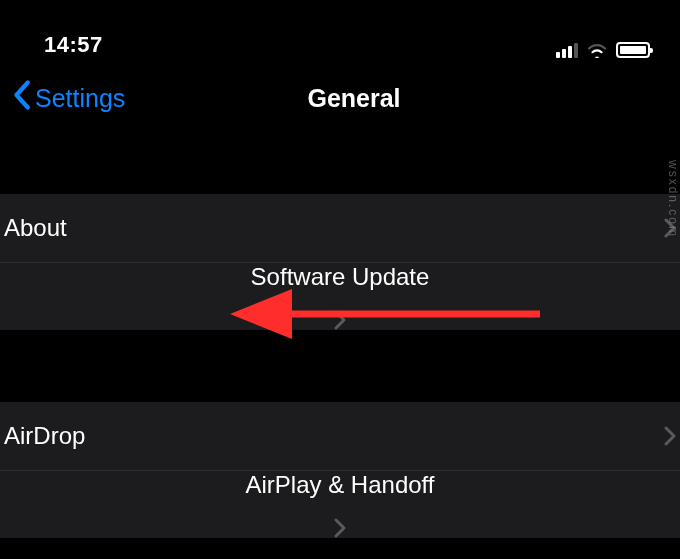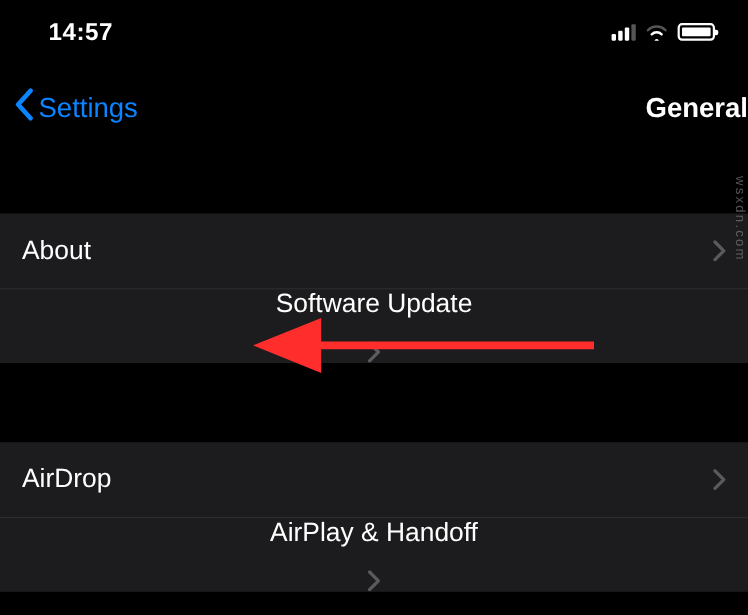--- a/index.html
+++ b/index.html
@@ -14,21 +14,21 @@
       background: #000;
       font-family: -apple-system, BlinkMacSystemFont, "Segoe UI", Helvetica, Arial, sans-serif;
       color: #fff;
       overflow: hidden;
       position: relative;
     }
     
     .status-bar {
       display: flex;
       justify-content: space-between;
-      align-items: center;
+      align-items: flex-end;
       height: 58px;
       padding: 0 30px 0 44px;
     }
     .status-time {
       font-size: 22px;
       font-weight: 600;
       letter-spacing: 0.5px;
     }
     .status-icons {
       display: flex;
@@ -91,38 +91,38 @@
       color: #0b84ff;
       font-size: 25px;
       font-weight: 400;
       cursor: pointer;
     }
     .back-chevron {
       margin-right: 4px;
     }
     .nav-title {
       width: 100%;
-      text-align: right;
+      text-align: center;
       font-size: 25px;
       font-weight: 600;
       color: #fff;
     }
     
     .section-gap {
       height: 56px;
       background: #000;
     }
     
     .row {
       background: #1c1c1e;
       height: 68px;
       display: flex;
       align-items: center;
       justify-content: space-between;
-      padding: 0 20px;
+      padding: 0 4px;
       font-size: 24px;
       color: #fff;
       cursor: pointer;
       position: relative;
     }
     .row + .row {
       border-top: 1px solid #2e2e30;
       flex-direction: column;
     }
     .row-right {

